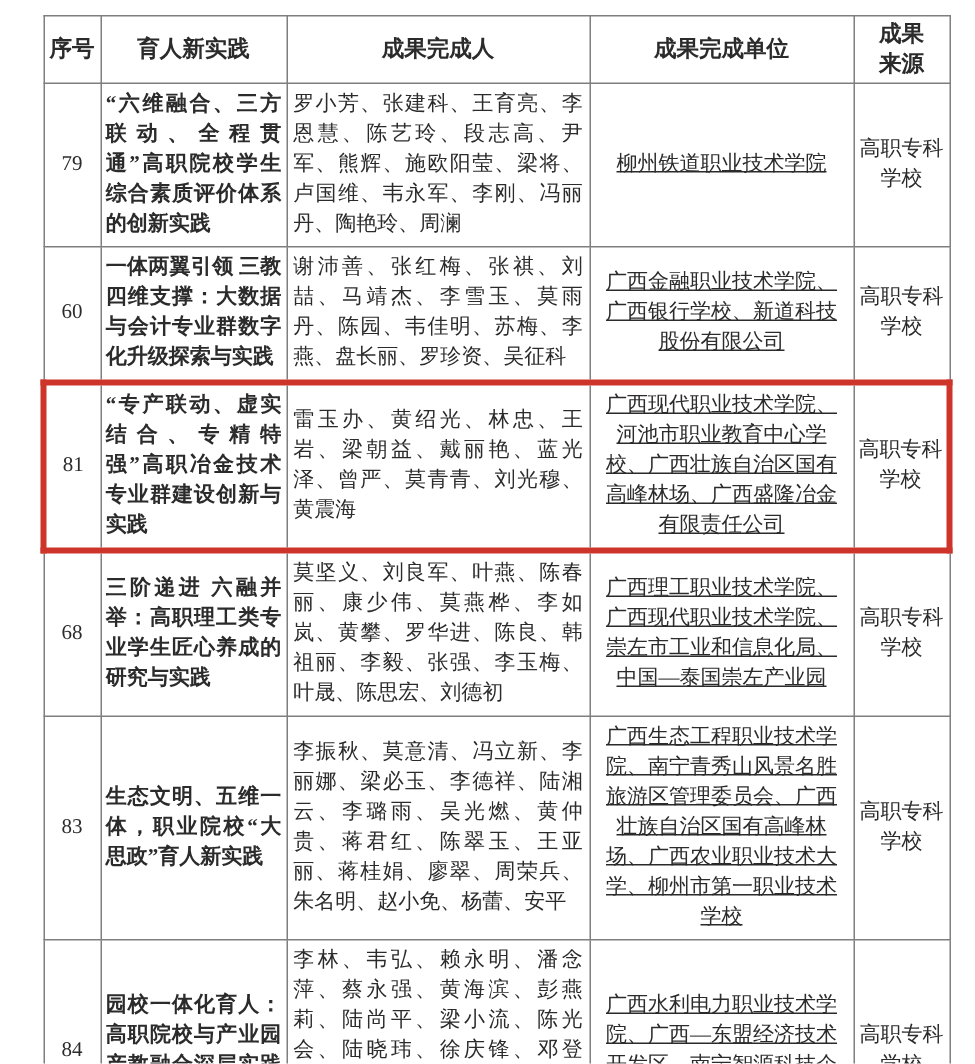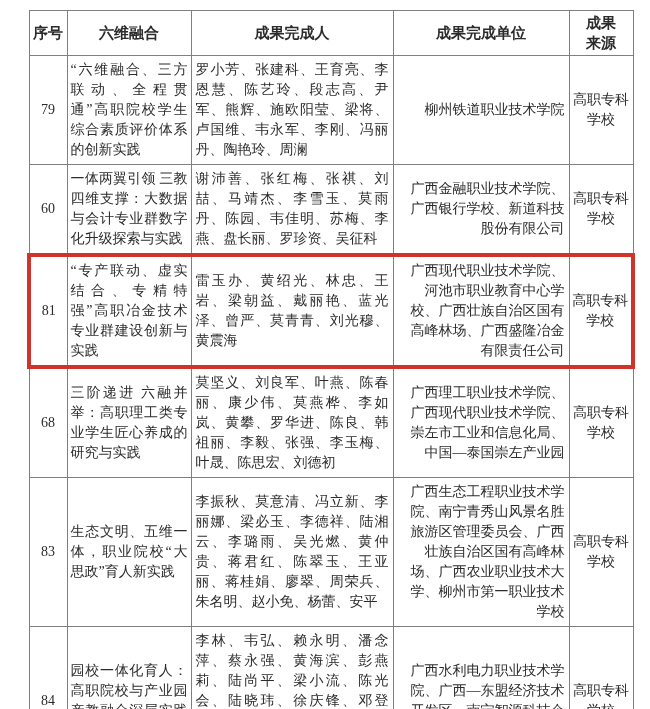--- a/index.html
+++ b/index.html
@@ -46,30 +46,32 @@
   col.c-source { width: 64px;  }
 
   td.cell-no {
     text-align: center;
     padding: 2px;
   }
   td.cell-name {
     text-align: justify;
     text-align-last: left;
     padding: 4px 3px;
+    font-weight: bold;
   }
   td.cell-people {
     text-align: justify;
     text-align-last: left;
     padding: 4px 4px;
     margin-left: 28px;
   }
   td.cell-org {
-    text-align: right;
+    text-align: center;
     padding: 4px 4px;
+    text-decoration: underline;
   }
   td.cell-source {
     text-align: center;
     padding: 2px 2px;
     margin-left: 40px;
   }
   tr.highlighted td {
     border-top: 4px solid var(--hl, #cf342a);
     border-bottom: 4px solid var(--hl, #cf342a);
   }
@@ -84,21 +86,21 @@
     <colgroup>
       <col class="c-no">
       <col class="c-name">
       <col class="c-people">
       <col class="c-org">
       <col class="c-source">
     </colgroup>
     <thead>
       <tr>
         <th>序号</th>
-        <th>六维融合</th>
+        <th>育人新实践</th>
         <th>成果完成人</th>
         <th>成果完成单位</th>
         <th>成果
 来源</th>
       </tr>
     </thead>
     <tbody id="rows-body">
   <tr>
     <td class="cell-no">79</td>
     <td class="cell-name">“六维融合、三方联动、全程贯通”高职院校学生综合素质评价体系的创新实践</td>

